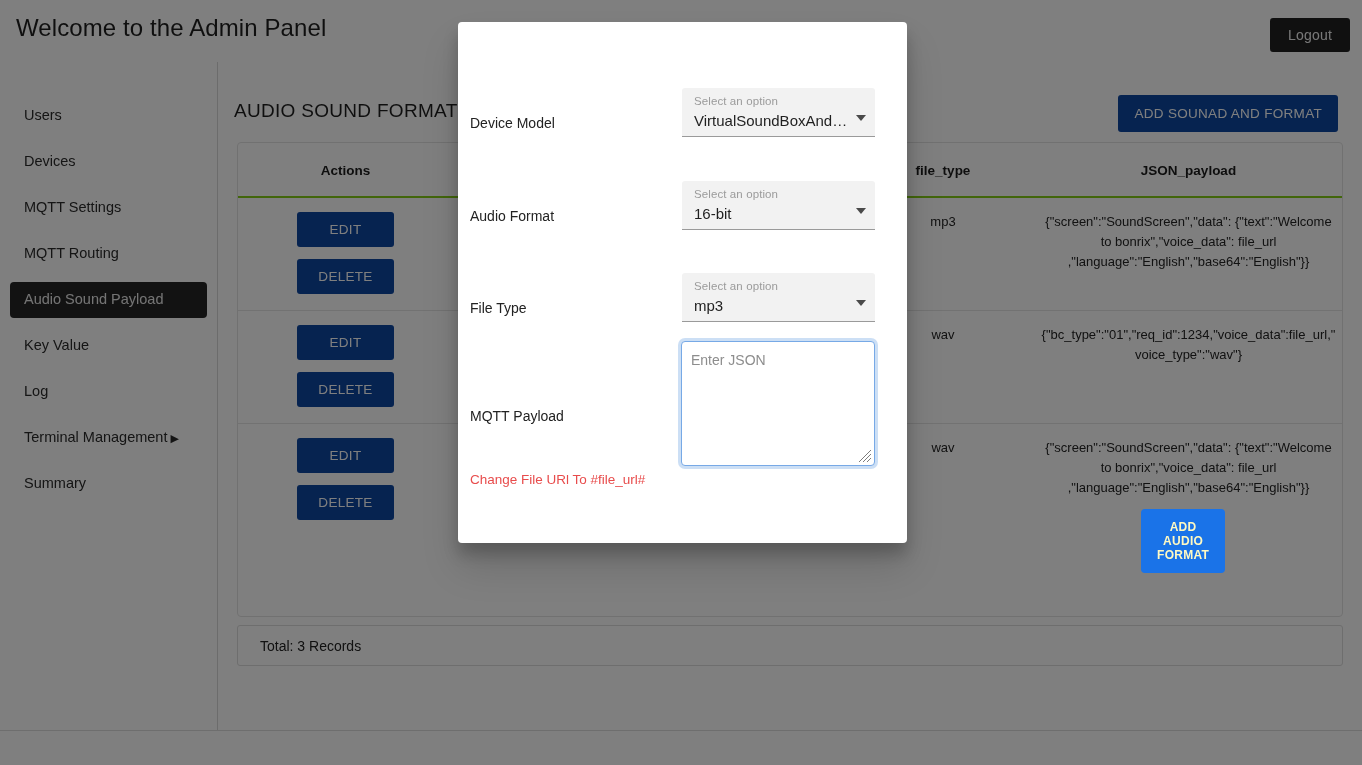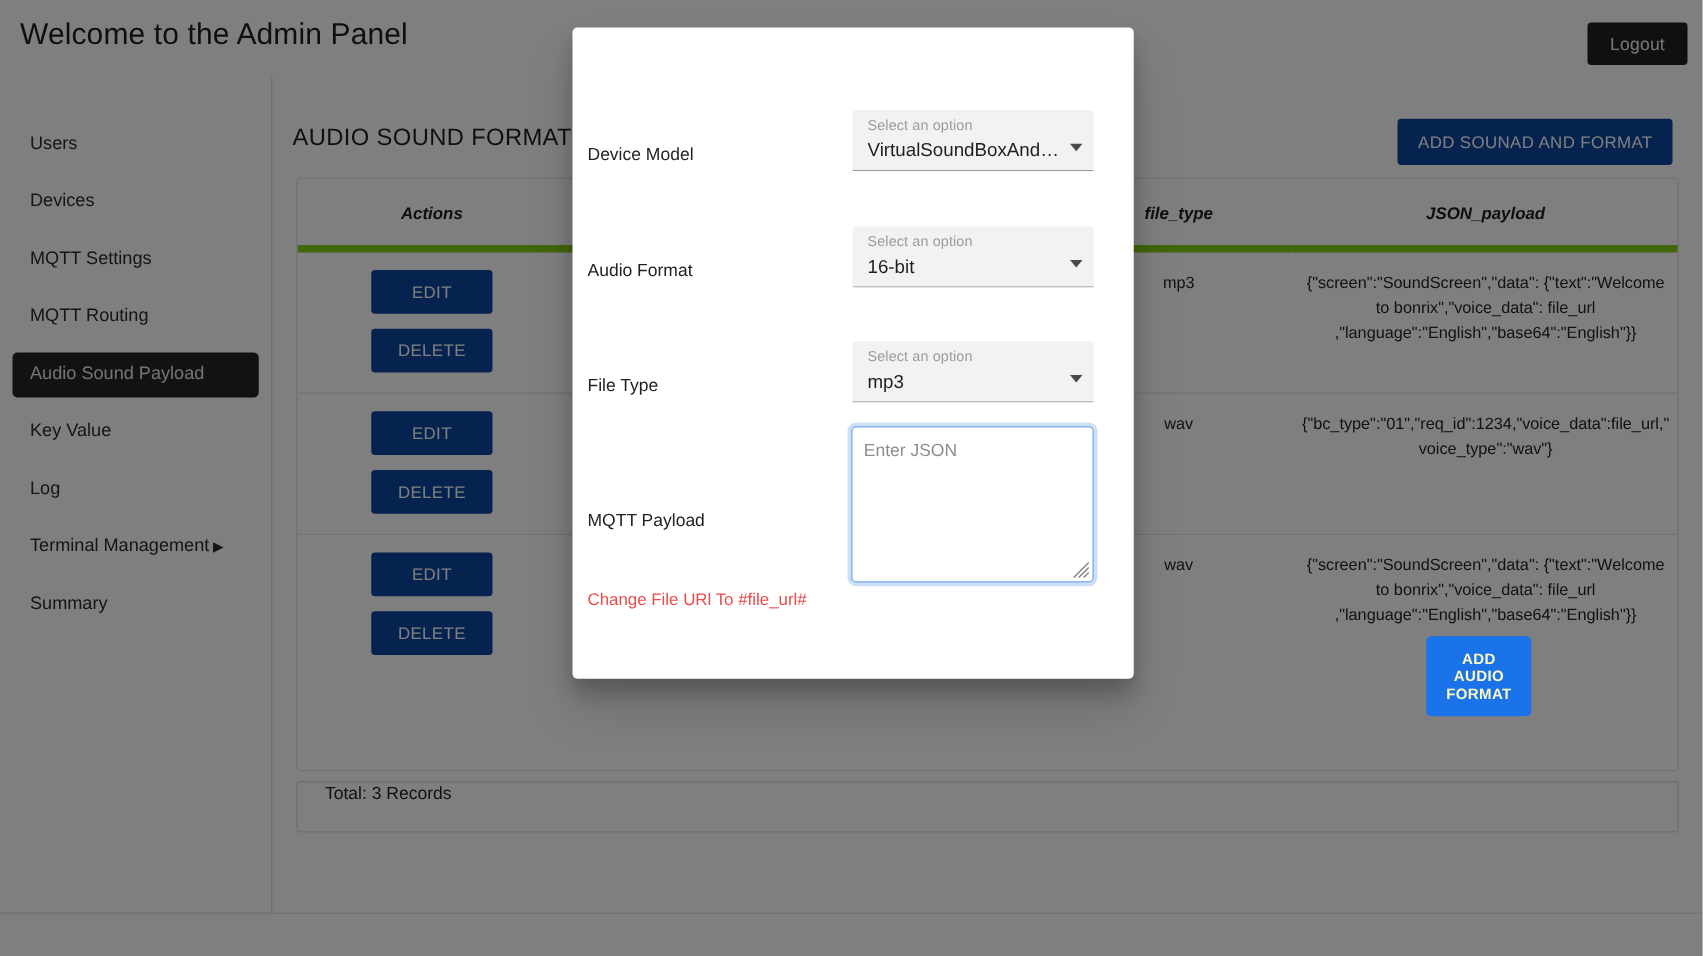--- a/index.html
+++ b/index.html
@@ -87,22 +87,21 @@
     border: 1px solid #e2e2e2;
     border-radius: 4px;
     background: #fff;
     overflow: hidden;
   }
   table.data { width: 100%; border-collapse: collapse; table-layout: fixed; }
   table.data th {
     font-size: 13.5px; font-weight: bold; color: #1c1c1c;
     padding: 20px 6px 18px 6px;
     text-align: center;
-    border-bottom: 6px solid #84cc16;
-    font-style: italic;
+    border-bottom: 2px solid #84cc16;
   }
   table.data td {
     font-size: 13px; color: #242424;
     padding: 14px 8px; text-align: center; vertical-align: top;
     border-bottom: 1px solid #e4e4e4;
     line-height: 1.55; word-break: break-word;
   }
   table.data tr:last-child td { border-bottom: none; }
   .col-actions { width: 215px; }
   .col-model   { width: 225px; }
@@ -119,21 +118,21 @@
     cursor: pointer; letter-spacing: .3px;
   }
   .row-btn:last-child { margin-bottom: 2px; }
 
   .total-bar {
     position: absolute; left: 19px; top: 563px;
     width: 1106px; height: 41px;
     border: 1px solid #dcdcdc; border-radius: 3px;
     background: #fff;
     font-size: 14px; color: #222;
-    display: flex; padding-left: 22px;
+    display: flex; align-items: center; padding-left: 22px;
   }
 
   
   #scrim {
     position: absolute; inset: 0;
     background: rgba(0,0,0,0.5);
   }
 
   
   #modal {

